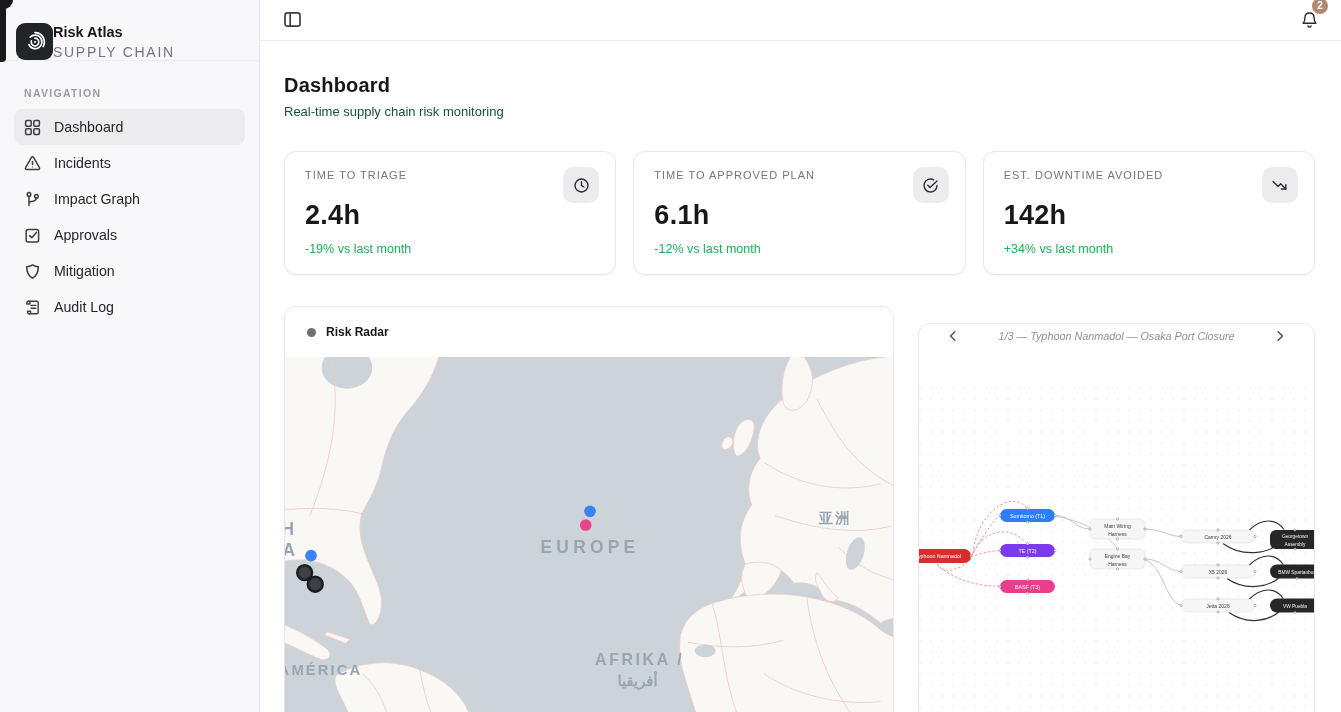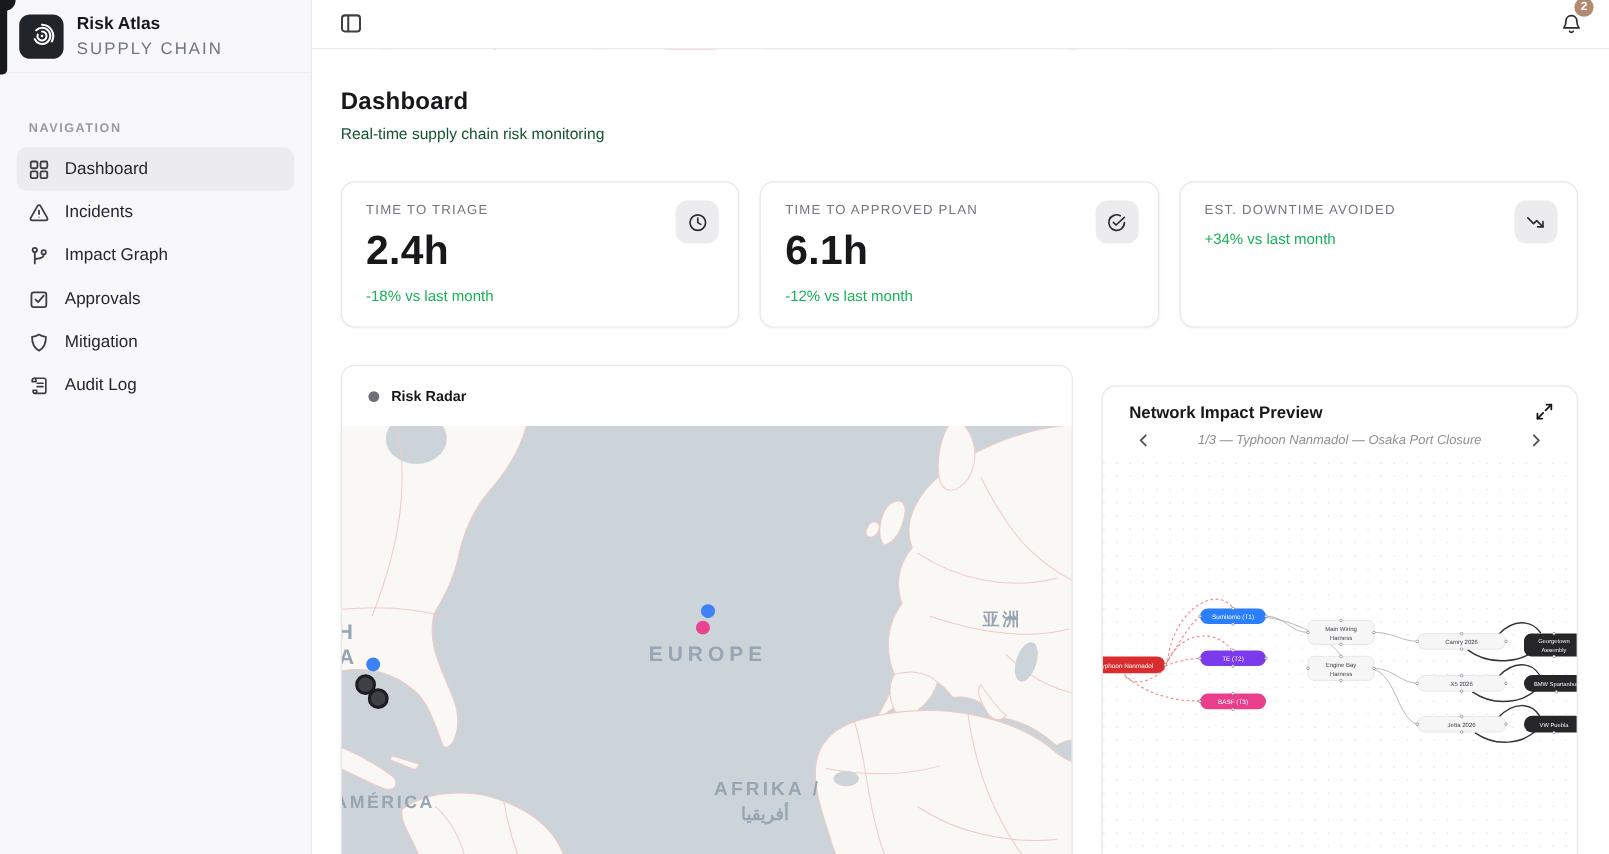--- a/index.html
+++ b/index.html
@@ -7,26 +7,26 @@
     font-family:"Liberation Sans", sans-serif; background:#fff; color:#18181b; }
 
   
   .sidebar { position:fixed; left:0; top:0; width:260px; height:712px;
     background:#f8f8fa; border-right:1px solid #e9e9ed; z-index:5; }
   .corner-notch { position:fixed; left:0; top:0; width:6px; height:62px;
     background:#17191c; border-radius:0 0 4px 0; z-index:9; }
   .corner-notch::before { content:''; position:absolute; left:0; top:0;
     width:13px; height:9px; background:#17191c; border-radius:0 0 9px 0; }
   .sb-header { height:61px; border-bottom:1px solid #ededf0; display:flex;
-    align-items:center; gap:11px; padding:0 16px; }
+    align-items:flex-end; padding:0 16px; }
   .logo-box { width:37px; height:37px; background:#212529; border-radius:9px;
     display:grid; place-items:center; flex:0 0 auto; }
   .app-name { font-size:14.5px; font-weight:700; line-height:1.15; }
   .app-sub { font-size:14px; letter-spacing:1.7px; color:#6f7680; font-weight:500; margin-top:3px; }
-  .nav-section { padding:0 14px; margin-top:40px; }
+  .nav-section { padding:0 14px; margin-top:26px; }
   .nav-label { font-size:10.5px; letter-spacing:1.3px; color:#9a9aa3; font-weight:600;
     padding:0 10px; margin-bottom:10px; }
   .nav-item { display:flex; align-items:center; gap:13px; height:36px; padding:0 10px;
     border-radius:8px; font-size:14.2px; color:#26262b; cursor:pointer; }
   .nav-item.active { background:#ececee; }
   .nav-icon { width:17px; height:17px; color:#3c3c42; flex:0 0 auto; }
 
   
   .topbar { position:fixed; left:260px; top:0; width:1081px; height:41px; background:#fff;
     border-bottom:1px solid #ebebee; display:flex; align-items:center;
@@ -41,21 +41,21 @@
   .main { position:fixed; left:260px; top:41px; width:1081px; height:671px;
     background:#fff; overflow:hidden; }
   .content { padding:33px 26px 0 24px; }
   .page-title { font-size:20px; font-weight:700; margin:0; letter-spacing:.2px; }
   .page-sub { font-size:13px; color:#14532d; margin-top:7px; }
 
   .kpi-row { display:flex; gap:17px; margin-top:32px; }
   .kpi-card { flex:1; border:1px solid #e7e7ec; border-radius:12px; padding:17px 20px 18px;
     position:relative; background:#fff; box-shadow:0 1px 2px rgba(0,0,0,.04); }
   .kpi-label { font-size:11px; letter-spacing:1px; color:#74747e; font-weight:500; }
-  .kpi-value { font-size:34px; font-weight:700; margin-top:9px; letter-spacing:.3px; }
+  .kpi-value { font-size:27px; font-weight:700; margin-top:19px; letter-spacing:.3px; }
   .kpi-delta { font-size:12.5px; color:#17b257; margin-top:11px; }
   .kpi-iconbox { position:absolute; top:15px; right:16px; width:36px; height:36px;
     background:#ececef; border-radius:10px; display:grid; place-items:center; color:#2b2b31; }
 
   .bottom-row { display:flex; gap:24px; margin-top:31px; align-items:flex-start; }
 
   .map-card { width:610px; height:460px; border:1px solid #e7e7ec; border-radius:12px;
     overflow:hidden; background:#fff; box-shadow:0 1px 2px rgba(0,0,0,.04); }
   .map-header { height:50px; display:flex; align-items:center; gap:10px; padding:0 22px; background:#fff; }
   .hdr-dot { width:9px; height:9px; border-radius:50%; background:#6f6f78; }
@@ -182,21 +182,21 @@
 
 <main class="main">
   <div class="content">
     <h1 class="page-title">Dashboard</h1>
     <div class="page-sub">Real-time supply chain risk monitoring</div>
 
     <div class="kpi-row">
       <section class="kpi-card">
         <div class="kpi-label">TIME TO TRIAGE</div>
         <div class="kpi-value">2.4h</div>
-        <div class="kpi-delta">-18% vs last month</div>
+        <div class="kpi-delta">-19% vs last month</div>
         <div class="kpi-iconbox">
           <svg width="17" height="17" viewBox="0 0 17 17" fill="none" stroke="currentColor" stroke-width="1.4" stroke-linecap="round">
             <circle cx="8.5" cy="8.5" r="6.5"></circle>
               <polyline points="8.5,4.8 8.5,8.5 11,10"></polyline>
           </svg>
         </div>
       </section>
 
       <section class="kpi-card">
         <div class="kpi-label">TIME TO APPROVED PLAN</div>
@@ -205,20 +205,21 @@
         <div class="kpi-iconbox">
           <svg width="17" height="17" viewBox="0 0 17 17" fill="none" stroke="currentColor" stroke-width="1.4" stroke-linecap="round" stroke-linejoin="round">
             <path d="M15 8.5 a6.5 6.5 0 1 1 -3.4 -5.7"></path>
             <polyline points="5.8,8.3 8,10.5 15,4.1"></polyline>
           </svg>
         </div>
       </section>
 
       <section class="kpi-card">
         <div class="kpi-label">EST. DOWNTIME AVOIDED</div>
+        <div class="kpi-value">142h</div>
         <div class="kpi-delta">+34% vs last month</div>
         <div class="kpi-iconbox">
           <svg width="17" height="17" viewBox="0 0 17 17" fill="none" stroke="currentColor" stroke-width="1.4" stroke-linecap="round" stroke-linejoin="round">
             <polyline points="2.2,4.6 7,9.4 9.6,6.8 14.8,12"></polyline>
             <polyline points="10.4,12 14.8,12 14.8,7.6"></polyline>
           </svg>
         </div>
       </section>
     </div>
 
@@ -274,29 +275,20 @@
           <circle cx="35" cy="204" r="7" stroke="#1b1d21" stroke-width="2.4" fill="#3f3f46"></circle>
           <circle cx="45" cy="215" r="7" stroke="#1b1d21" stroke-width="2.4" fill="#3f3f46"></circle>
           <circle cx="305" cy="146" r="5.5" fill="#3b82f6"></circle>
           <circle cx="301" cy="159" r="5.5" fill="#e8448f"></circle>
           <circle cx="2" cy="266" r="7" stroke="#1b1d21" stroke-width="2.4" fill="#3f3f46"></circle>
           <circle cx="610" cy="224" r="5" fill="#e8448f"></circle>
         </svg>
       </section>
 
       <section class="net-card">
-        <div class="net-header">
-          <span class="net-title">Network Impact Preview</span>
-          <svg width="14" height="14" viewBox="0 0 14 14" fill="none" stroke="#18181b" stroke-width="1.5" stroke-linecap="round" stroke-linejoin="round">
-            <polyline points="8.8,1.2 12.8,1.2 12.8,5.2"></polyline>
-              <line x1="12.8" y1="1.2" x2="8" y2="6"></line>
-            <polyline points="5.2,12.8 1.2,12.8 1.2,8.8"></polyline>
-              <line x1="1.2" y1="12.8" x2="6" y2="8"></line>
-          </svg>
-        </div>
         <div class="carousel">
           <button class="chev-btn">
             <svg width="14" height="14" viewBox="0 0 14 14" fill="none" stroke="currentColor" stroke-width="1.6" stroke-linecap="round" stroke-linejoin="round">
                 <polyline points="8.8,2.8 4.6,7 8.8,11.2"></polyline>
               </svg>
           </button>
           <span class="carousel-text">1/3 — Typhoon Nanmadol — Osaka Port Closure</span>
           <button class="chev-btn">
             <svg width="14" height="14" viewBox="0 0 14 14" fill="none" stroke="currentColor" stroke-width="1.6" stroke-linecap="round" stroke-linejoin="round">
                 <polyline points="5.2,2.8 9.4,7 5.2,11.2"></polyline>

